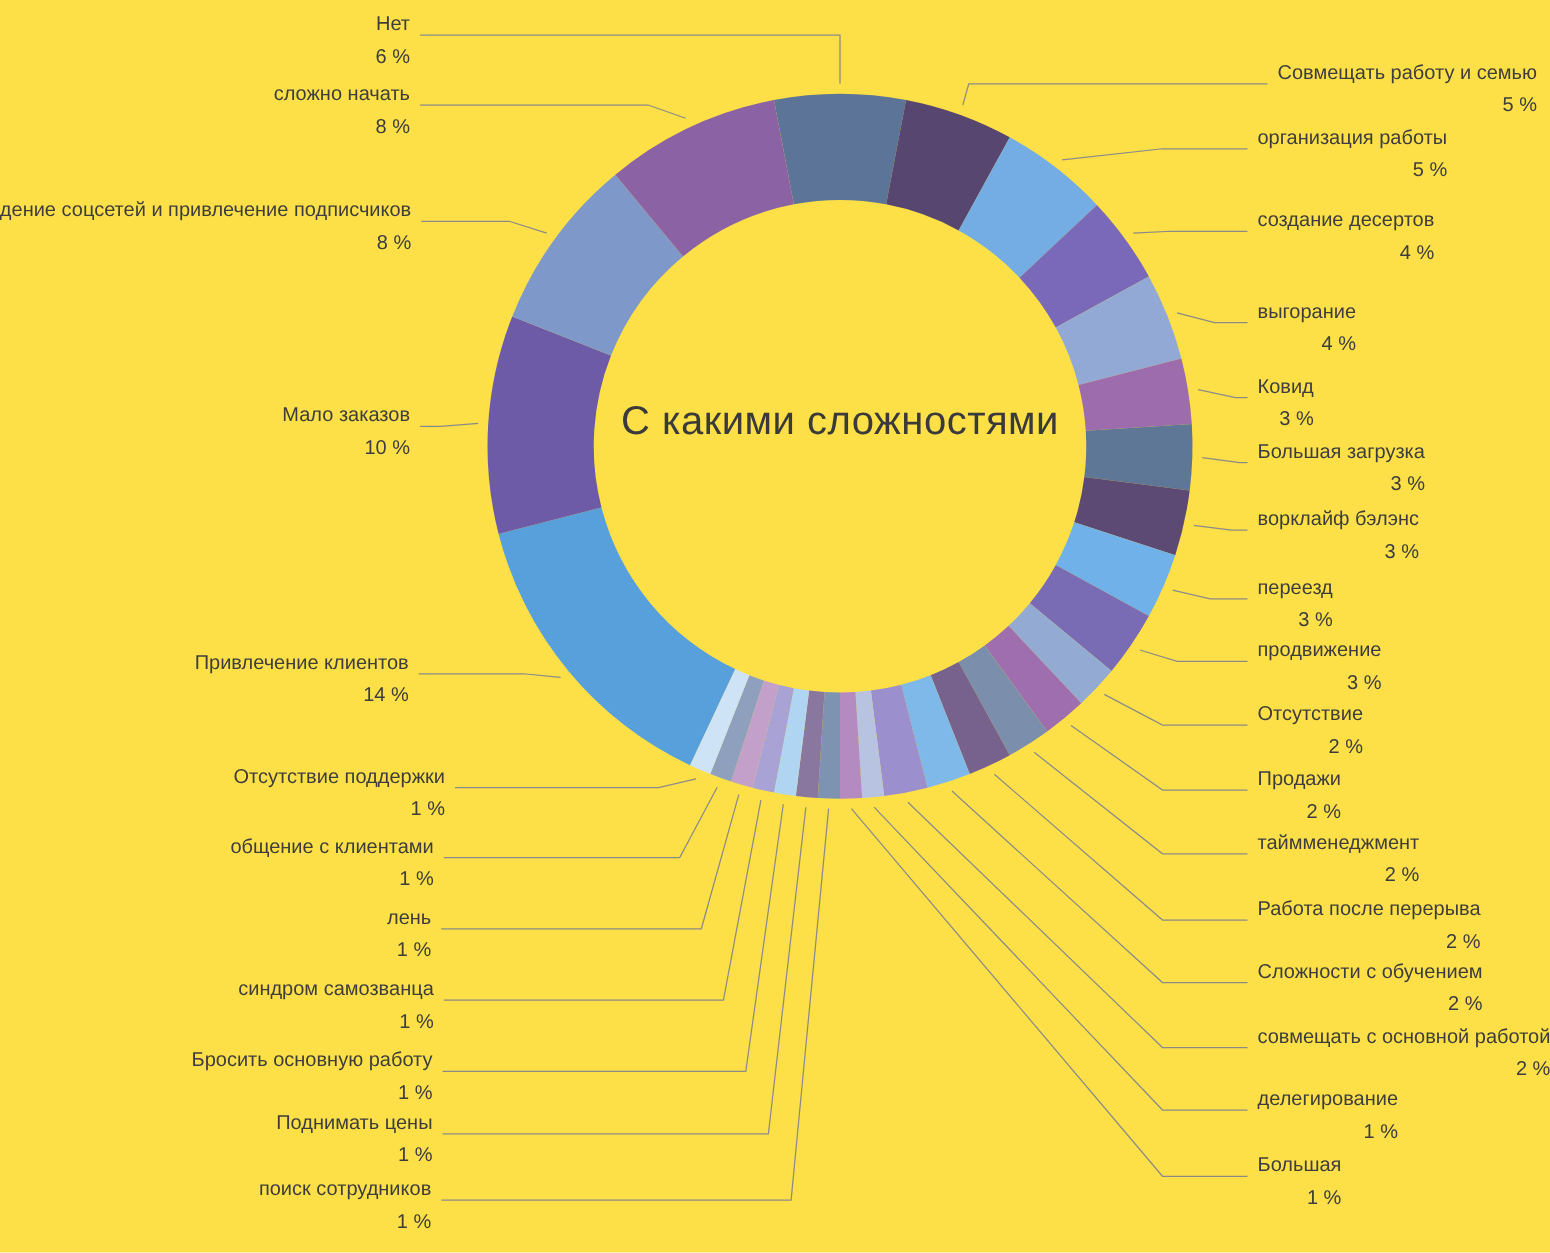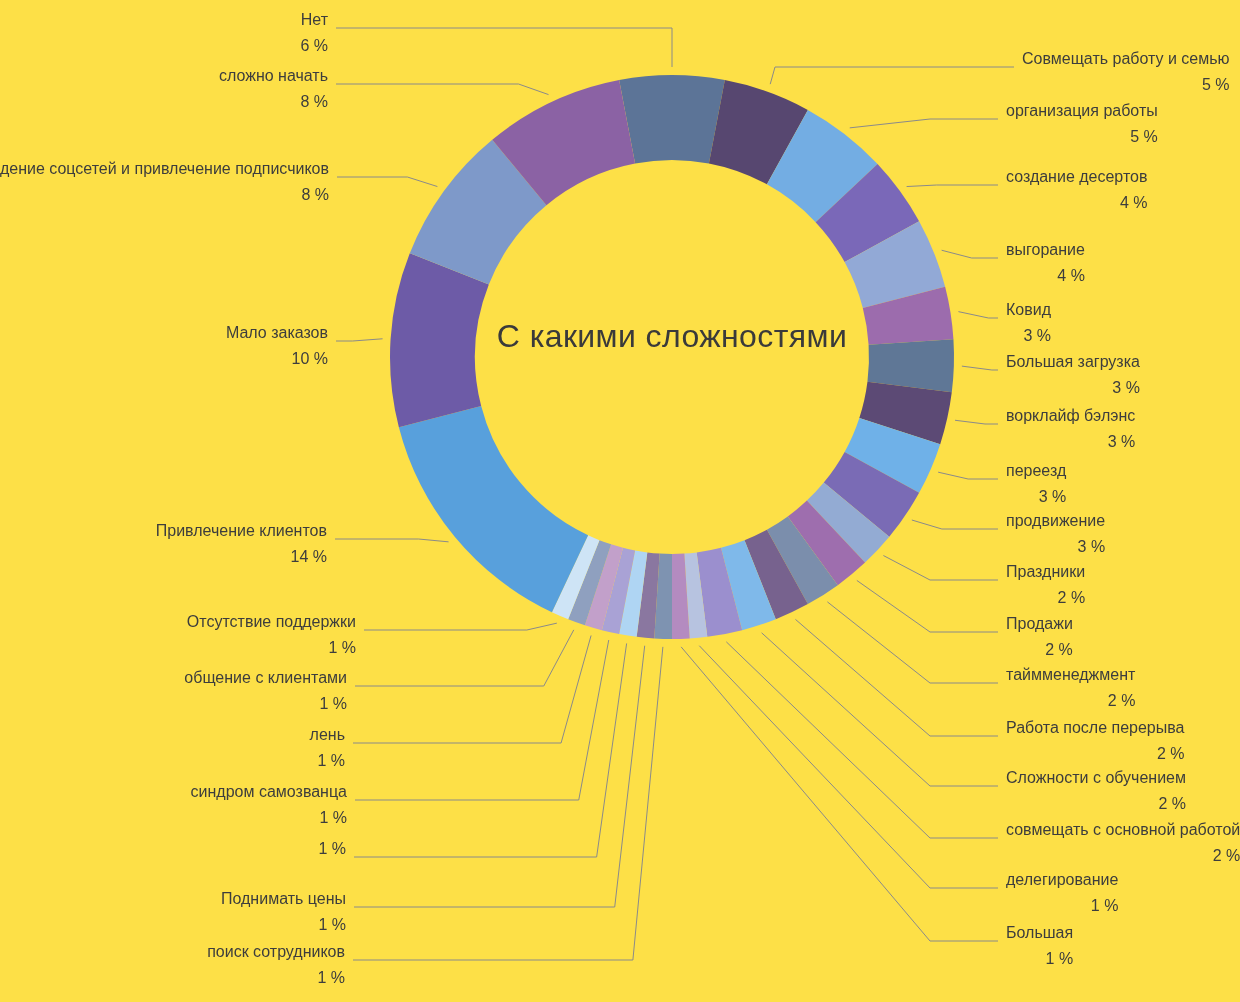--- a/index.html
+++ b/index.html
@@ -113,21 +113,21 @@
       </div>
       <div class="lbl lbl-r" style="top: 458px; left: 1006px;">
         <span class="name">переезд</span>
         <span class="pct">3 %</span>
       </div>
       <div class="lbl lbl-r" style="top: 508px; left: 1006px;">
         <span class="name">продвижение</span>
         <span class="pct">3 %</span>
       </div>
       <div class="lbl lbl-r" style="top: 559px; left: 1006px;">
-        <span class="name">Праздники</span>
+        <span class="name">Отсутствие</span>
         <span class="pct">2 %</span>
       </div>
       <div class="lbl lbl-r" style="top: 611px; left: 1006px;">
         <span class="name">Продажи</span>
         <span class="pct">2 %</span>
       </div>
       <div class="lbl lbl-r" style="top: 662px; left: 1006px;">
         <span class="name">таймменеджмент</span>
         <span class="pct">2 %</span>
       </div>
@@ -153,20 +153,21 @@
       </div>
       <div class="lbl lbl-l" style="top: 939px; right: 895px;">
         <span class="name">поиск сотрудников</span>
         <span class="pct">1 %</span>
       </div>
       <div class="lbl lbl-l" style="top: 886px; right: 894px;">
         <span class="name">Поднимать цены</span>
         <span class="pct">1 %</span>
       </div>
       <div class="lbl lbl-l" style="top: 836px; right: 894px;">
+        <span class="name">Бросить основную работу</span>
         <span class="pct">1 %</span>
       </div>
       <div class="lbl lbl-l" style="top: 779px; right: 893px;">
         <span class="name">синдром самозванца</span>
         <span class="pct">1 %</span>
       </div>
       <div class="lbl lbl-l" style="top: 722px; right: 895px;">
         <span class="name">лень</span>
         <span class="pct">1 %</span>
       </div>

